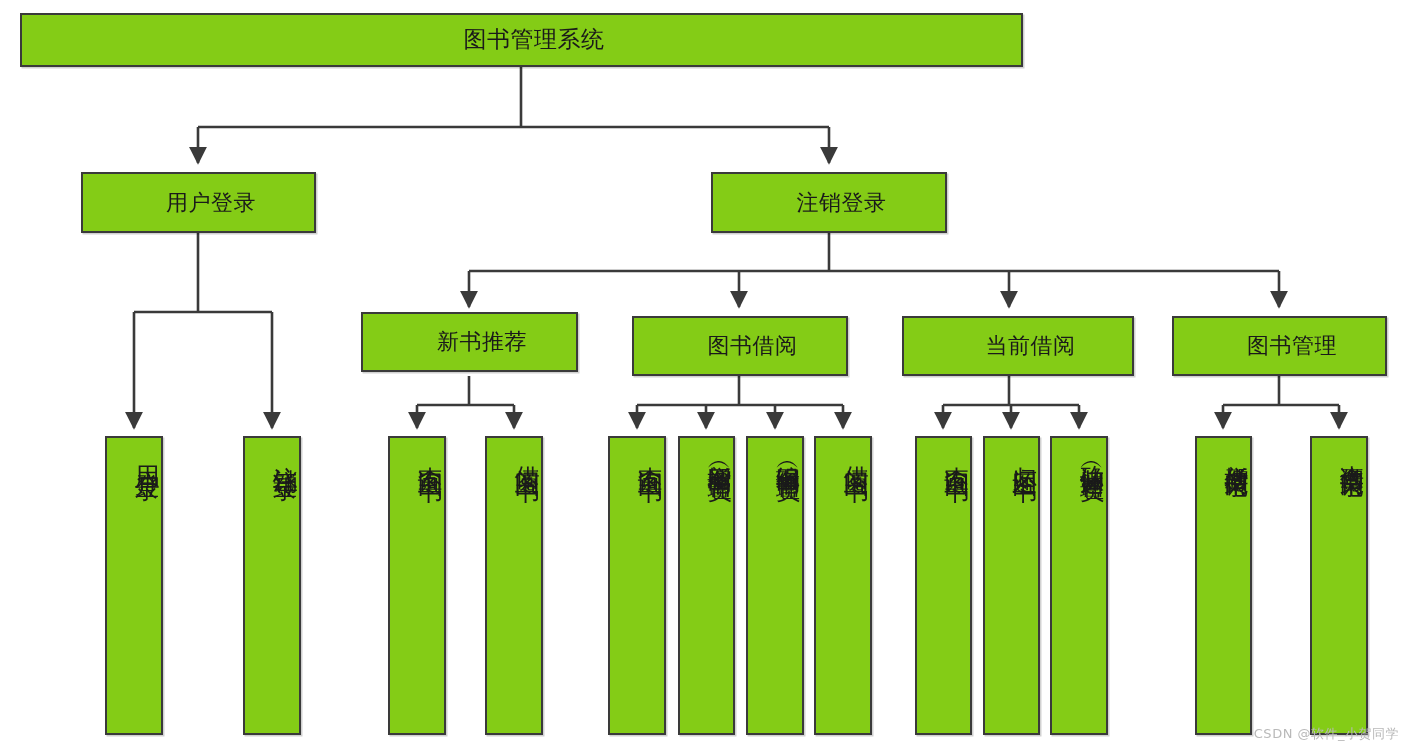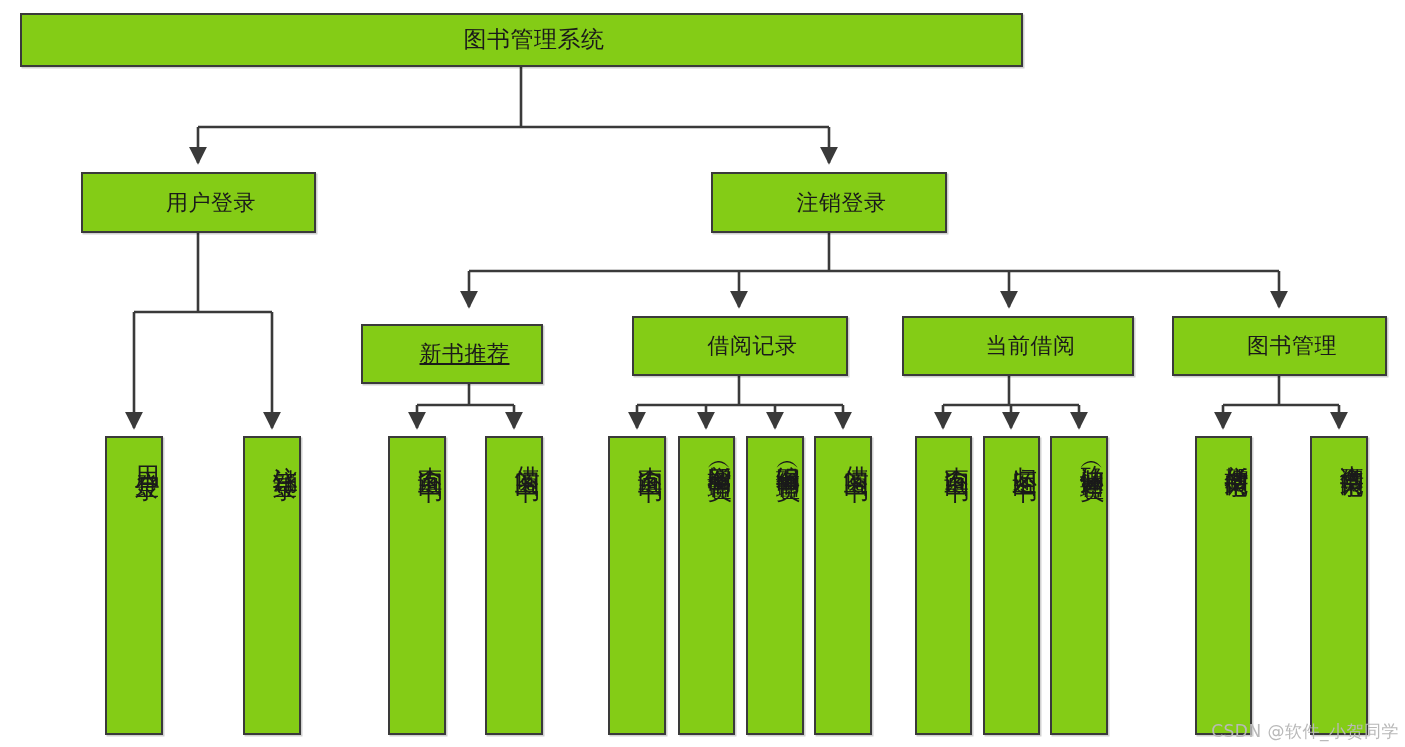--- a/index.html
+++ b/index.html
@@ -46,21 +46,21 @@
     line-height:1.05;
     letter-spacing:4px;
     white-space:nowrap;
   }
   .node.v.tall .lbl{font-size:24px;letter-spacing:2px;}
 
   .watermark{
     position:absolute;
     right:6px;
     bottom:4px;
-    font-size:17px;
+    font-size:13px;
     color:#b9b9b9;
     white-space:nowrap;
     letter-spacing:0.5px;
   }
 </style>
 </head>
 <body>
 
 <div id="canvas">
 
@@ -118,25 +118,25 @@
     <span class="lbl">图书管理系统</span>
   </div>
 
   <div class="node h" style="left:81px;top:172px;width:235px;height:61px;">
     <span class="lbl">用户登录</span>
   </div>
   <div class="node h" style="left:711px;top:172px;width:236px;height:61px;">
     <span class="lbl">注销登录</span>
   </div>
 
-  <div class="node h" style="left:361px;top:324px;width:182px;height:60px;text-decoration:underline;">
+  <div class="node h" style="left:361px;top:312px;width:217px;height:60px;">
     <span class="lbl">新书推荐</span>
   </div>
   <div class="node h" style="left:632px;top:316px;width:216px;height:60px;">
-    <span class="lbl">借阅记录</span>
+    <span class="lbl">图书借阅</span>
   </div>
   <div class="node h" style="left:902px;top:316px;width:232px;height:60px;">
     <span class="lbl">当前借阅</span>
   </div>
   <div class="node h" style="left:1172px;top:316px;width:215px;height:60px;">
     <span class="lbl">图书管理</span>
   </div>
 
   <div class="node v" style="left:105px;top:436px;width:58px;height:299px;">
     <span class="lbl">用户登录</span>

